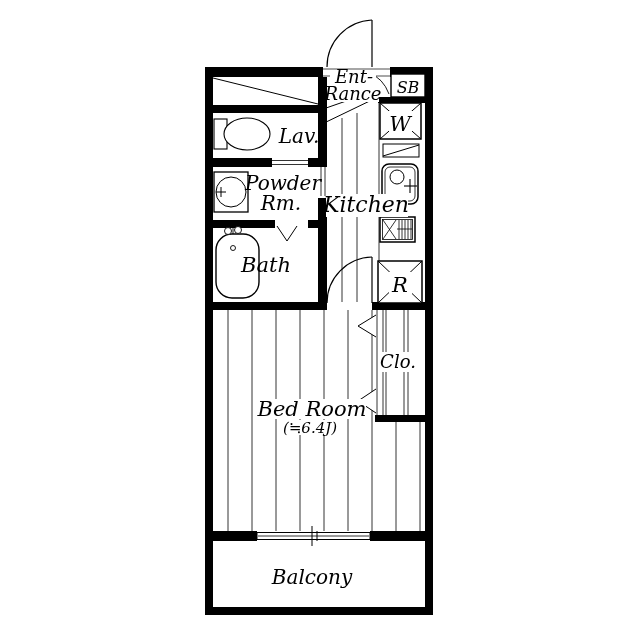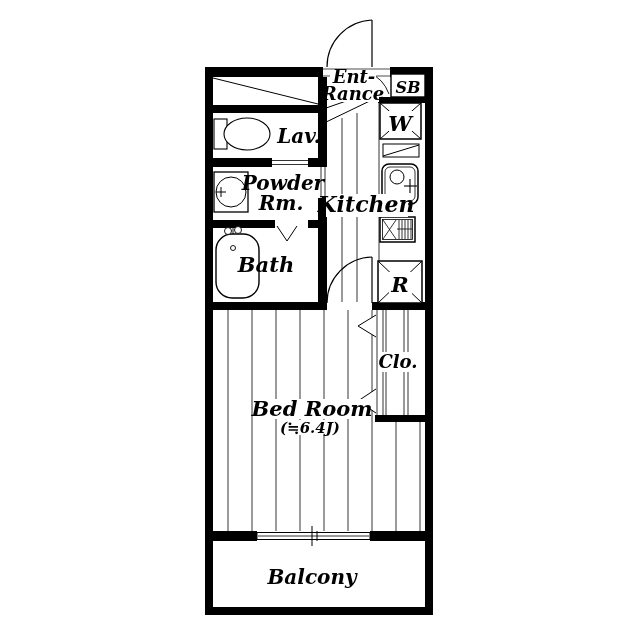--- a/index.html
+++ b/index.html
@@ -8,21 +8,20 @@
     width: 640px;
     height: 640px;
     background: #ffffff;
     font-family: "DejaVu Serif", serif;
   }
   .plan-wrap {
     width: 640px;
     height: 640px;
     position: relative;
     background: #ffffff;
-    font-weight: bold;
   }
   svg text {
     font-family: "DejaVu Serif", serif;
     font-style: italic;
     fill: #000000;
   }
 </style>
 </head>
 <body>
 

